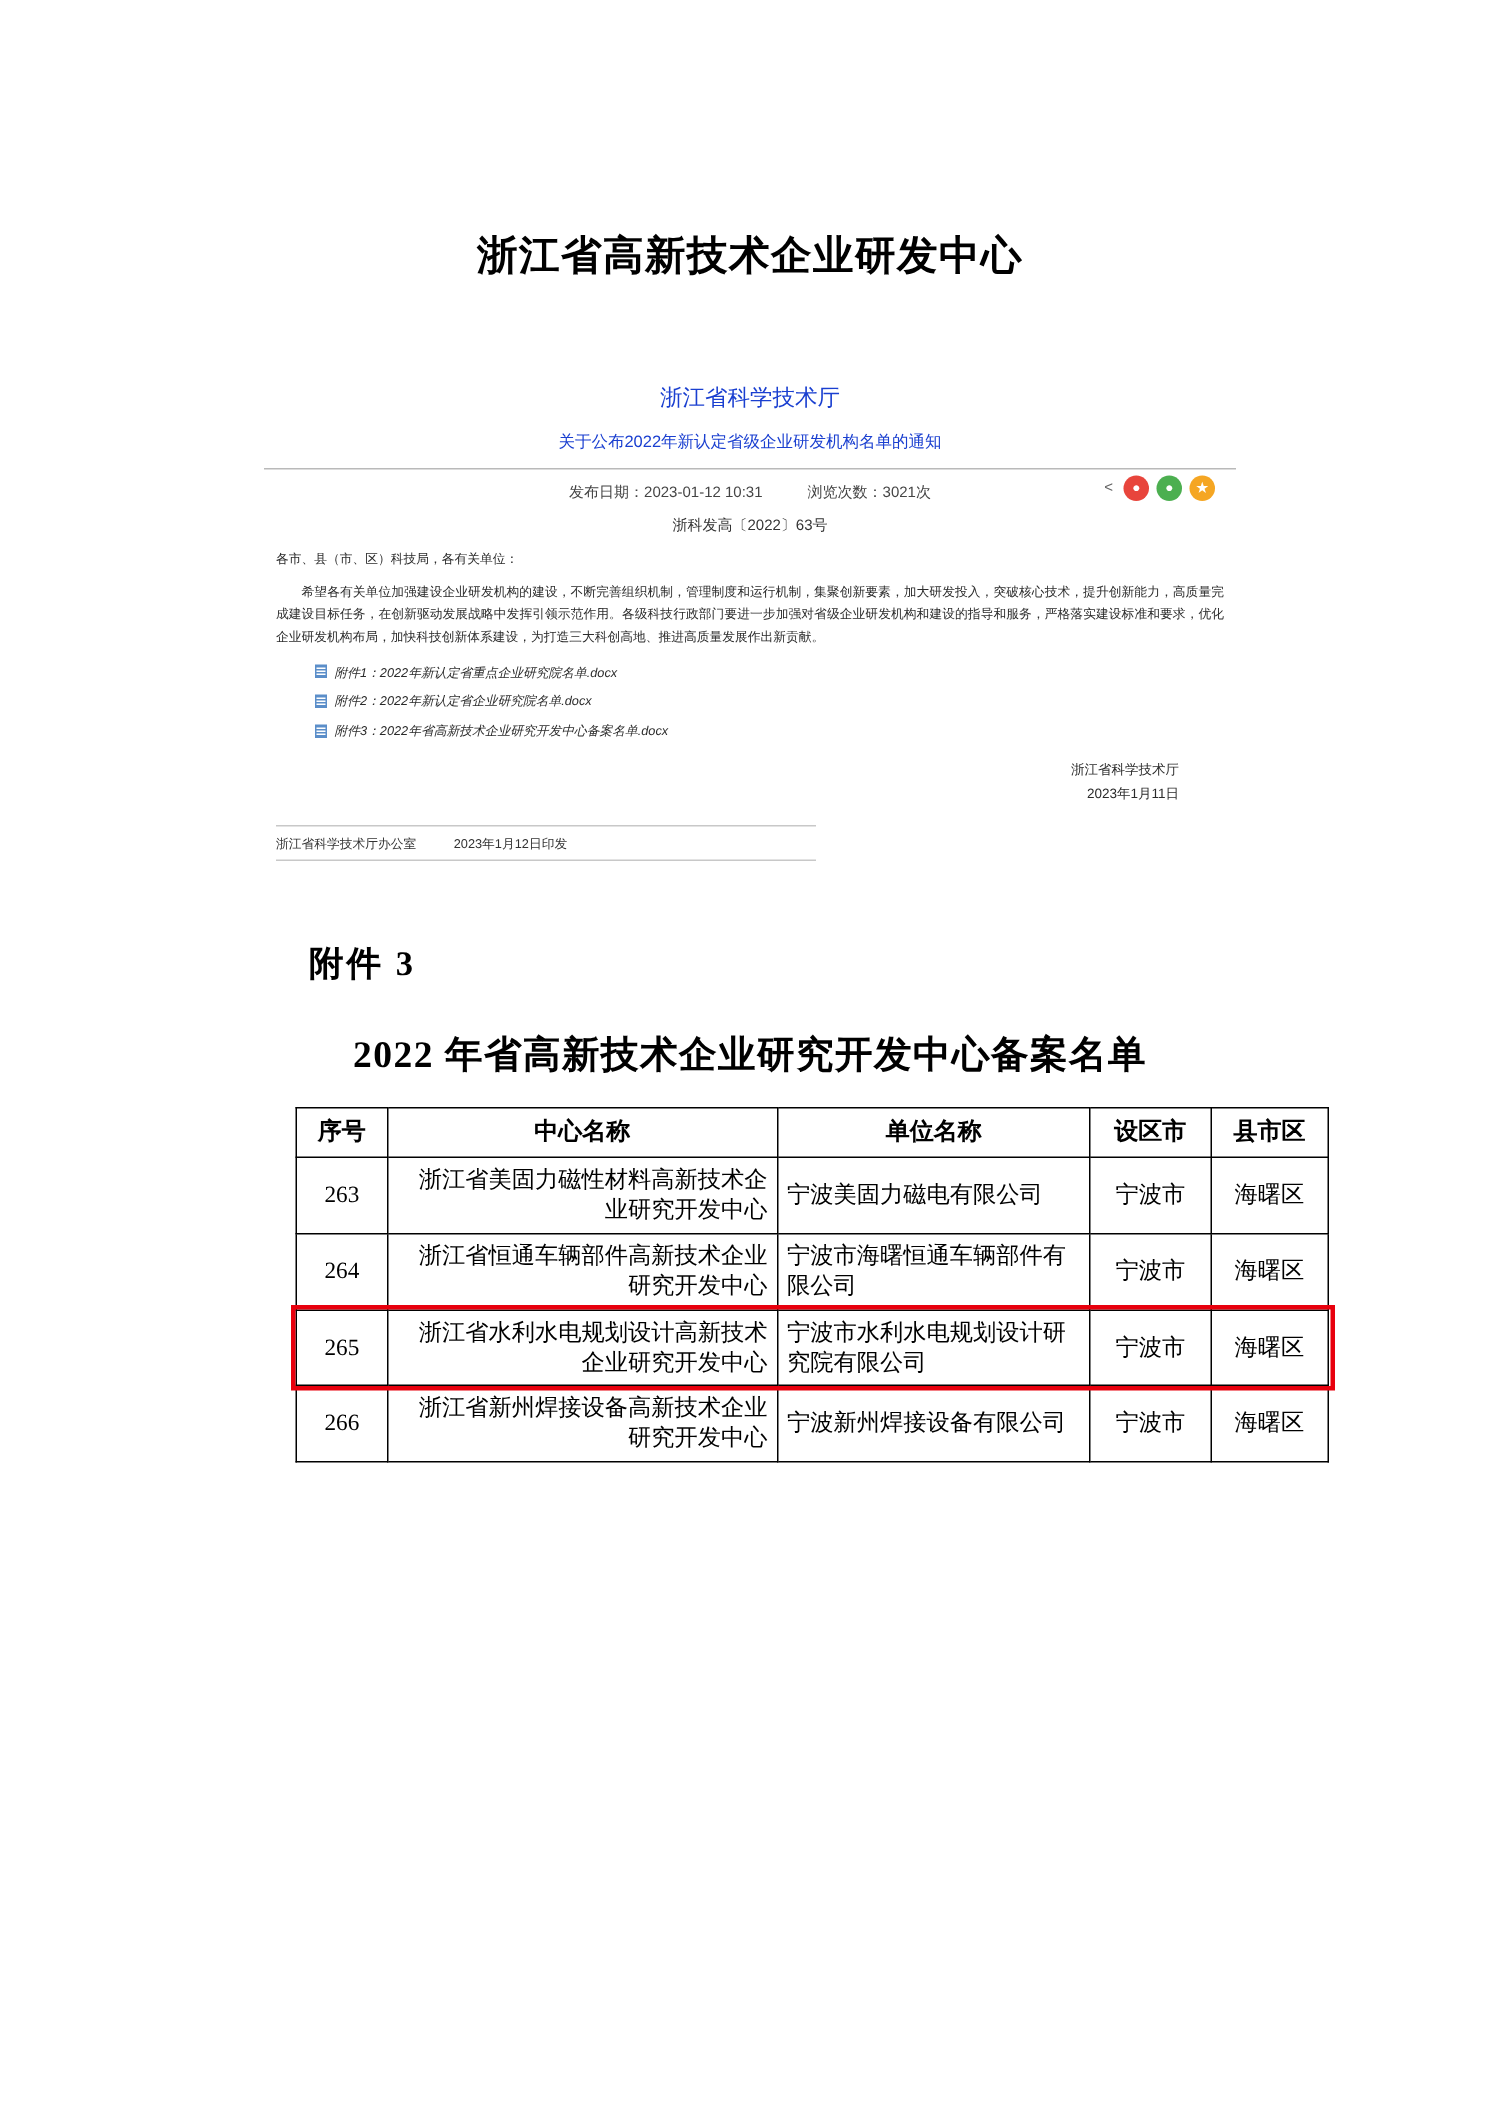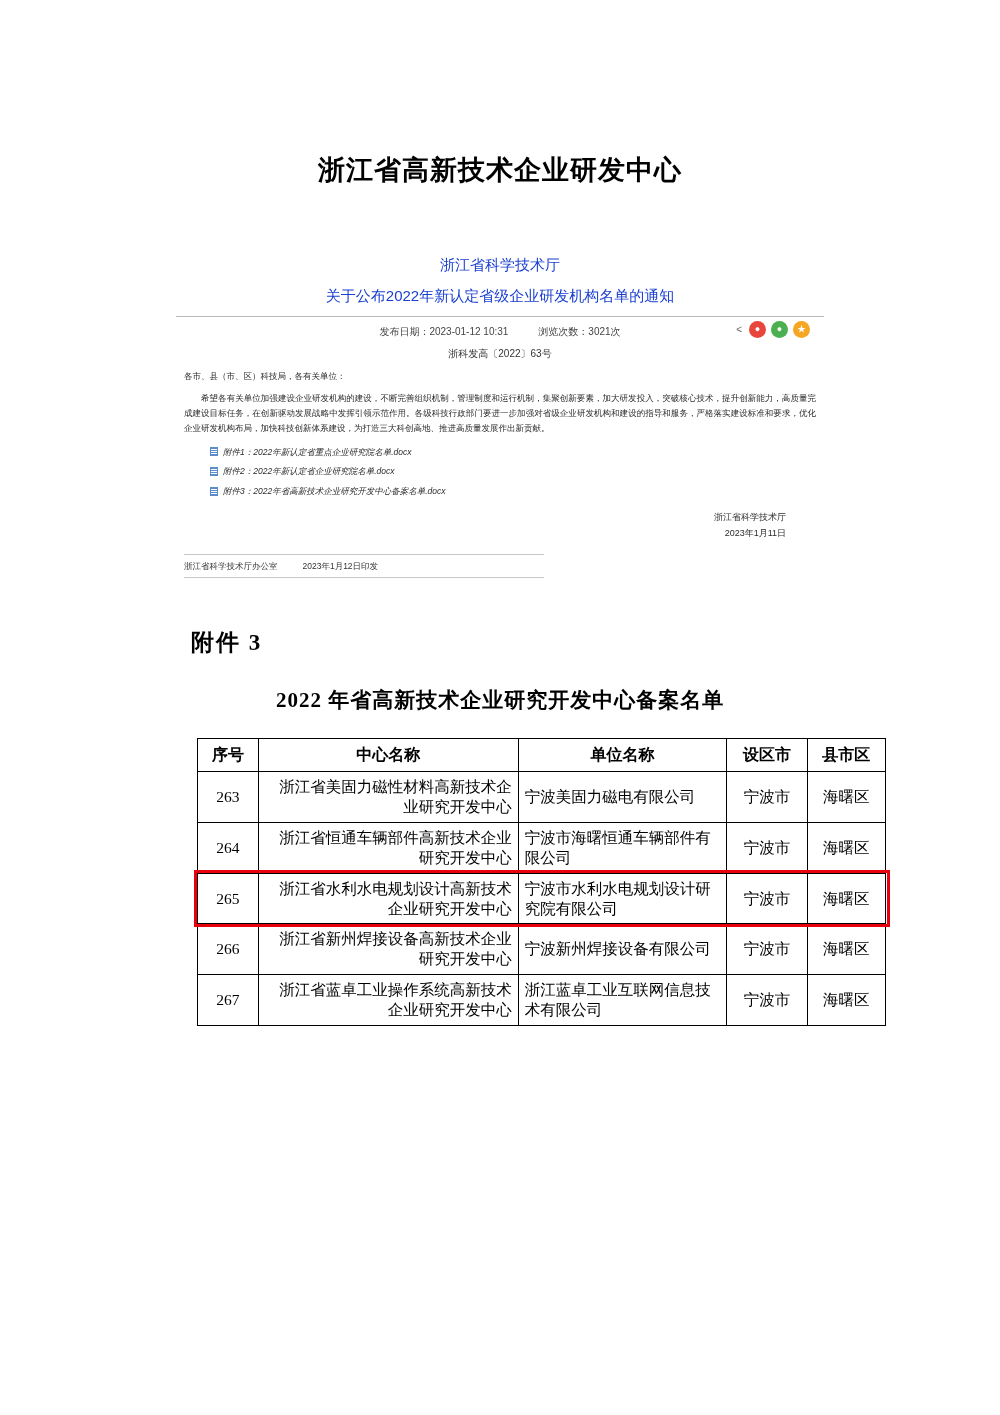--- a/index.html
+++ b/index.html
@@ -48,21 +48,21 @@
     text-align: center;
     color: #1a3fd0;
     font-family: "Liberation Sans", sans-serif;
     font-size: 15px;
     margin-bottom: 12px;
   }
   .notice-title {
     text-align: center;
     color: #1a3fd0;
     font-family: "Liberation Sans", sans-serif;
-    font-size: 15px;
+    font-size: 11px;
     padding-bottom: 10px;
     border-bottom: 1px solid #b9b9b9;
   }
   .notice-meta {
     display: flex;
     align-items: center;
     justify-content: center;
     gap: 30px;
     font-size: 10px;
     color: #444;
@@ -167,35 +167,35 @@
     gap: 25px;
     font-size: 8.5px;
     color: #333;
     font-family: "Liberation Sans", sans-serif;
   }
 
   
   .attach-heading {
     position: absolute;
     top: 627px;
-    left: 191px;
+    left: 206px;
     font-family: "Liberation Serif", serif;
     font-weight: bold;
     font-size: 23px;
     letter-spacing: 2px;
   }
   .table-title {
     position: absolute;
     top: 686px;
     left: 0;
     width: 1000px;
     text-align: center;
     font-family: "Liberation Serif", serif;
     font-weight: bold;
-    font-size: 21px;
+    font-size: 25px;
     letter-spacing: 1px;
   }
 
   
   .tbl-wrap {
     position: absolute;
     top: 738px;
     left: 197px;
     width: 689px;
   }
@@ -326,26 +326,19 @@
           <td class="c-city">宁波市</td>
           <td class="c-dist">海曙区</td>
         </tr>
         <tr>
           <td class="c-no">266</td>
           <td class="c-name">浙江省新州焊接设备高新技术企业研究开发中心</td>
           <td class="c-org">宁波新州焊接设备有限公司</td>
           <td class="c-city">宁波市</td>
           <td class="c-dist">海曙区</td>
         </tr>
-        <tr>
-          <td class="c-no">267</td>
-          <td class="c-name">浙江省蓝卓工业操作系统高新技术企业研究开发中心</td>
-          <td class="c-org">浙江蓝卓工业互联网信息技术有限公司</td>
-          <td class="c-city">宁波市</td>
-          <td class="c-dist">海曙区</td>
-        </tr>
       </tbody>
     </table>
   </div>
 
   <div class="hl-box" id="hlbox" style="left: 193.5px; top: 870.281px; width: 696px; height: 56.6562px; border-color: rgb(232, 0, 13);"></div>
 
 </div>
 
 </body></html>

